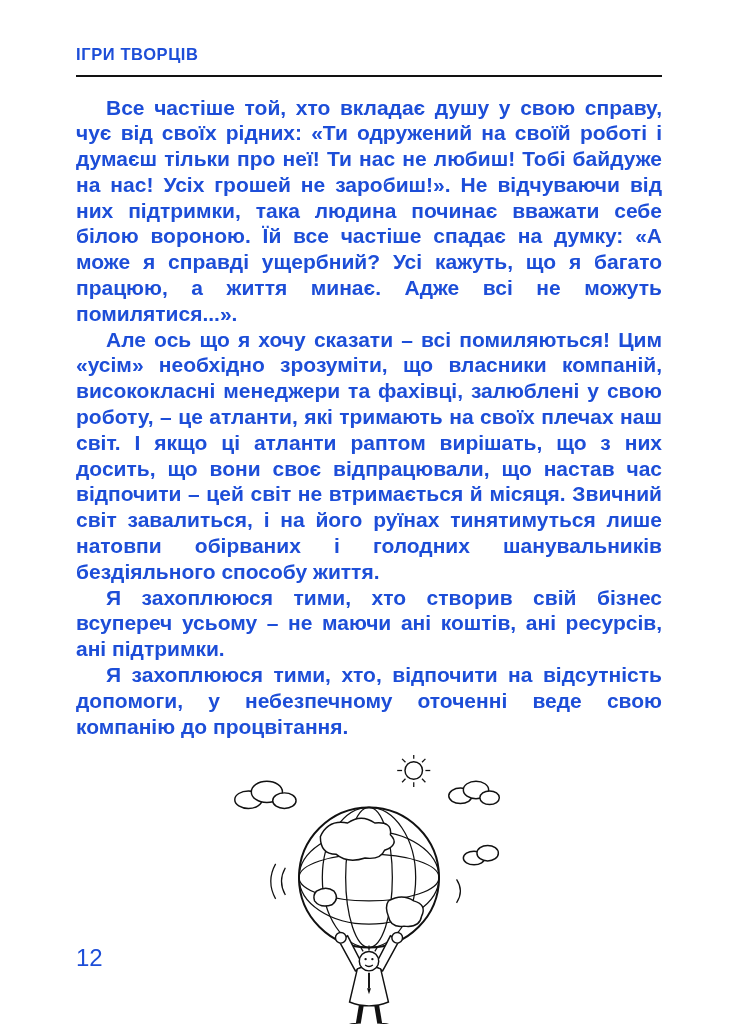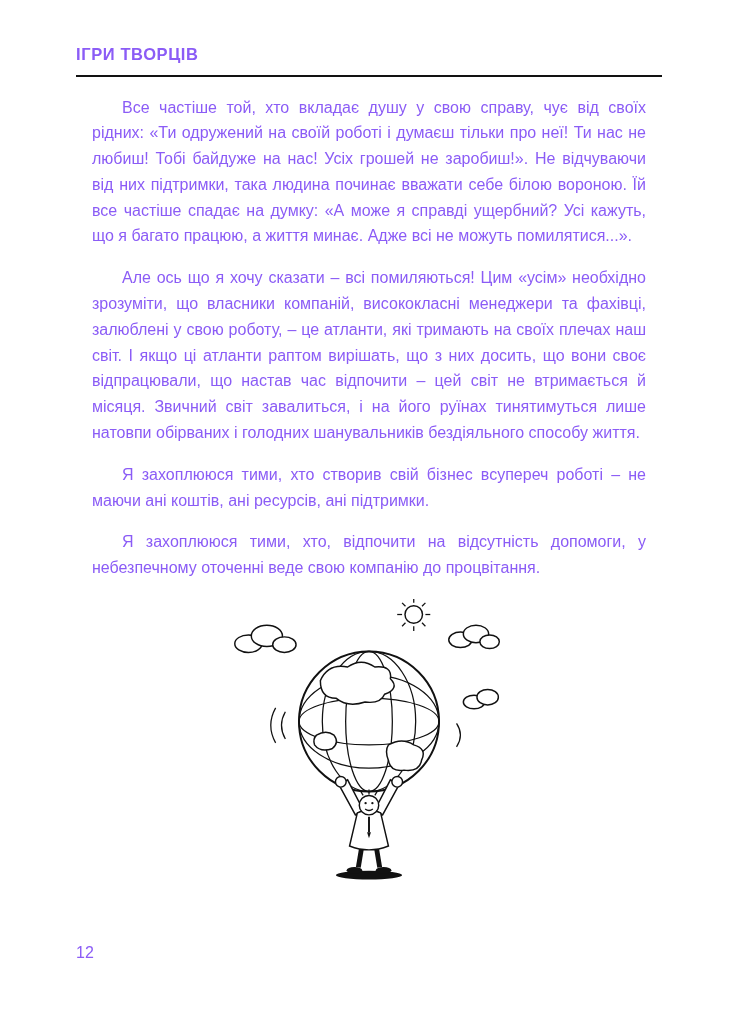--- a/index.html
+++ b/index.html
@@ -5,69 +5,70 @@
   html, body { margin: 0; padding: 0; background: #e8e8e8; }
   .page {
     position: relative;
     width: 738px;
     height: 1024px;
     margin: 0 auto;
     background: #ffffff;
     box-sizing: border-box;
     padding: 46px 76px 0 76px;
     font-family: "Liberation Sans", "DejaVu Sans", sans-serif;
-    color: #8b5cf6;
+    color: #1d4ed8;
     overflow: hidden;
   }
   .header-title {
     font-size: 16.5px;
     font-weight: bold;
     letter-spacing: 0.6px;
     line-height: 1;
     margin: 0 0 12px 0;
   }
   .header-rule {
     border: none;
     border-top: 2.5px solid #121212;
     margin: 0 0 18px 0;
   }
   .body-text p {
-    margin: 16px;
-    font-size: 16px;
+    margin: 0;
+    font-size: 21px;
     line-height: 25.8px;
     text-align: justify;
     text-indent: 30px;
+    font-weight: bold;
   }
   .figure-wrap {
     margin-top: 14px;
     text-align: center;
   }
   .page-number {
     position: absolute;
     left: 76px;
     top: 944px;
-    font-size: 16px;
+    font-size: 24px;
   }
   svg .ln { fill: none; stroke: #111; stroke-width: 1.3; }
   svg .shape { fill: #ffffff; stroke: #111; stroke-width: 1.5; }
 </style>
 </head>
 <body>
 
 <div class="page">
 
   <header>
     <h1 class="header-title">ІГРИ ТВОРЦІВ</h1>
     <hr class="header-rule">
   </header>
 
   <main class="body-text">
     <p>Все частіше той, хто вкладає душу у свою справу, чує від своїх рідних: «Ти одружений на своїй роботі і думаєш тільки про неї! Ти нас не любиш! Тобі байдуже на нас! Усіх грошей не заробиш!». Не відчуваючи від них підтримки, така людина починає вважати себе білою вороною. Їй все частіше спадає на думку: «А може я справді ущербний? Усі кажуть, що я багато працюю, а життя минає. Адже всі не можуть помилятися...».</p>
     <p>Але ось що я хочу сказати – всі помиляються! Цим «усім» необхідно зрозуміти, що власники компаній, висококласні менеджери та фахівці, залюблені у свою роботу, – це атланти, які тримають на своїх плечах наш світ. І якщо ці атланти раптом вирішать, що з них досить, що вони своє відпрацювали, що настав час відпочити – цей світ не втримається й місяця. Звичний світ завалиться, і на його руїнах тинятимуться лише натовпи обірваних і голодних шанувальників бездіяльного способу життя.</p>
-    <p>Я захоплююся тими, хто створив свій бізнес всупереч роботі – не маючи ані коштів, ані ресурсів, ані підтримки.</p>
+    <p>Я захоплююся тими, хто створив свій бізнес всупереч усьому – не маючи ані коштів, ані ресурсів, ані підтримки.</p>
     <p>Я захоплююся тими, хто, відпочити на відсутність допомоги, у небезпечному оточенні веде свою компанію до процвітання.</p>
   </main>
 
   <figure class="figure-wrap" style="margin:14px 0 0 0;">
     <svg viewBox="0 0 300 292" width="292" height="284" role="img" aria-label="Карикатура: атлант тримає земну кулю на плечах, сонце і хмари">
 
       <g>
         <circle class="shape" cx="196" cy="18" r="9"></circle>
         <g class="ln">
           <line x1="208" y1="18" x2="213" y2="18"></line>

